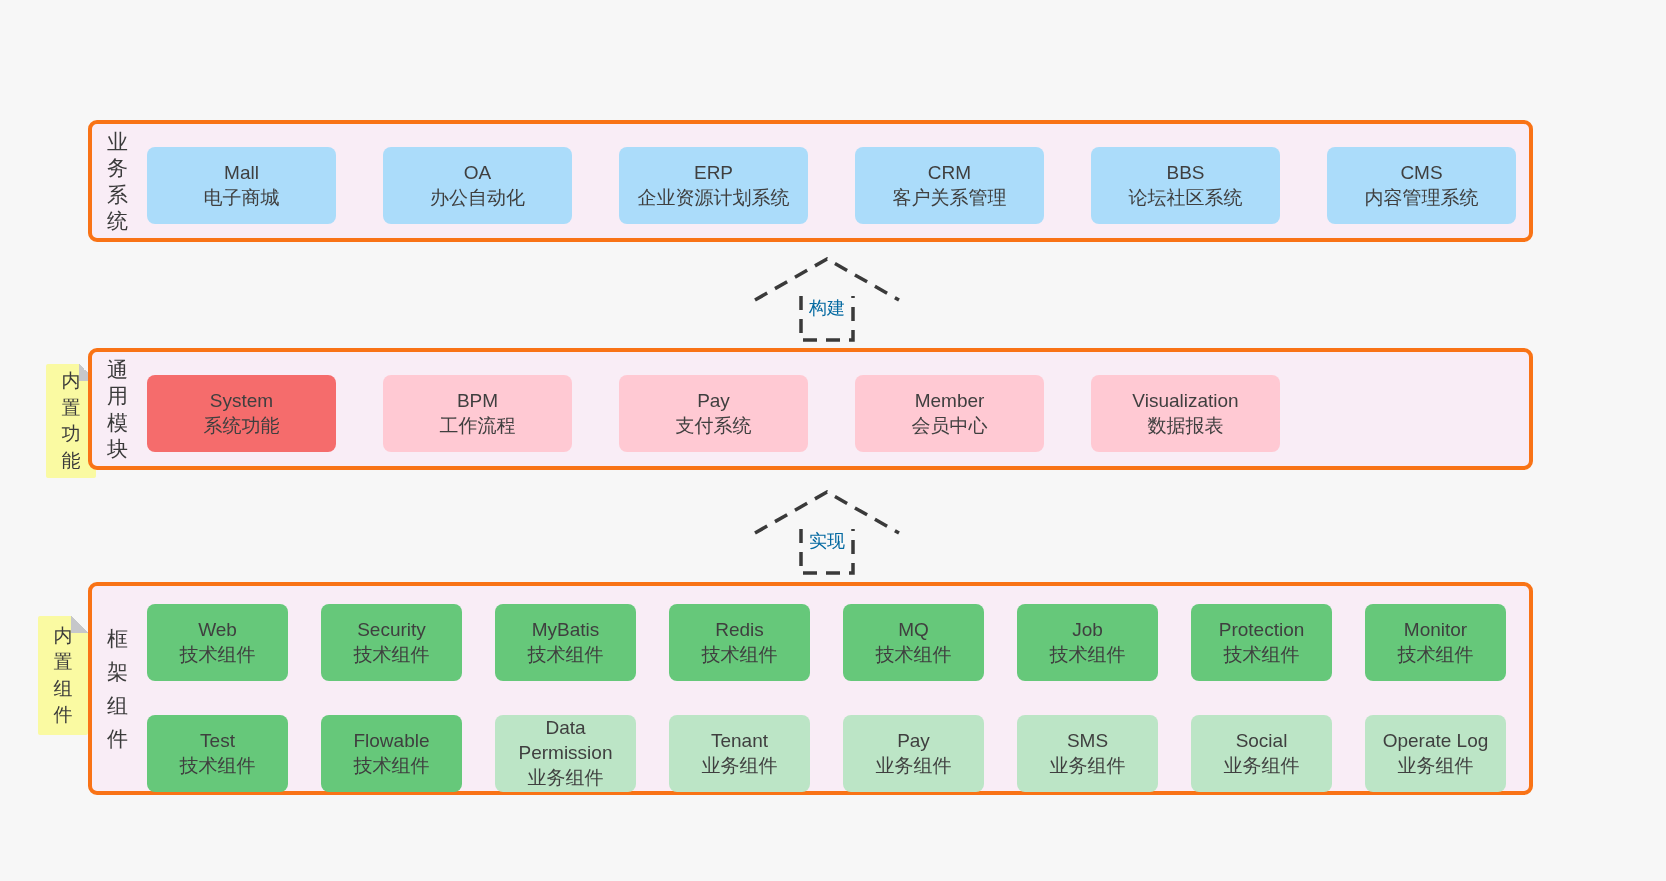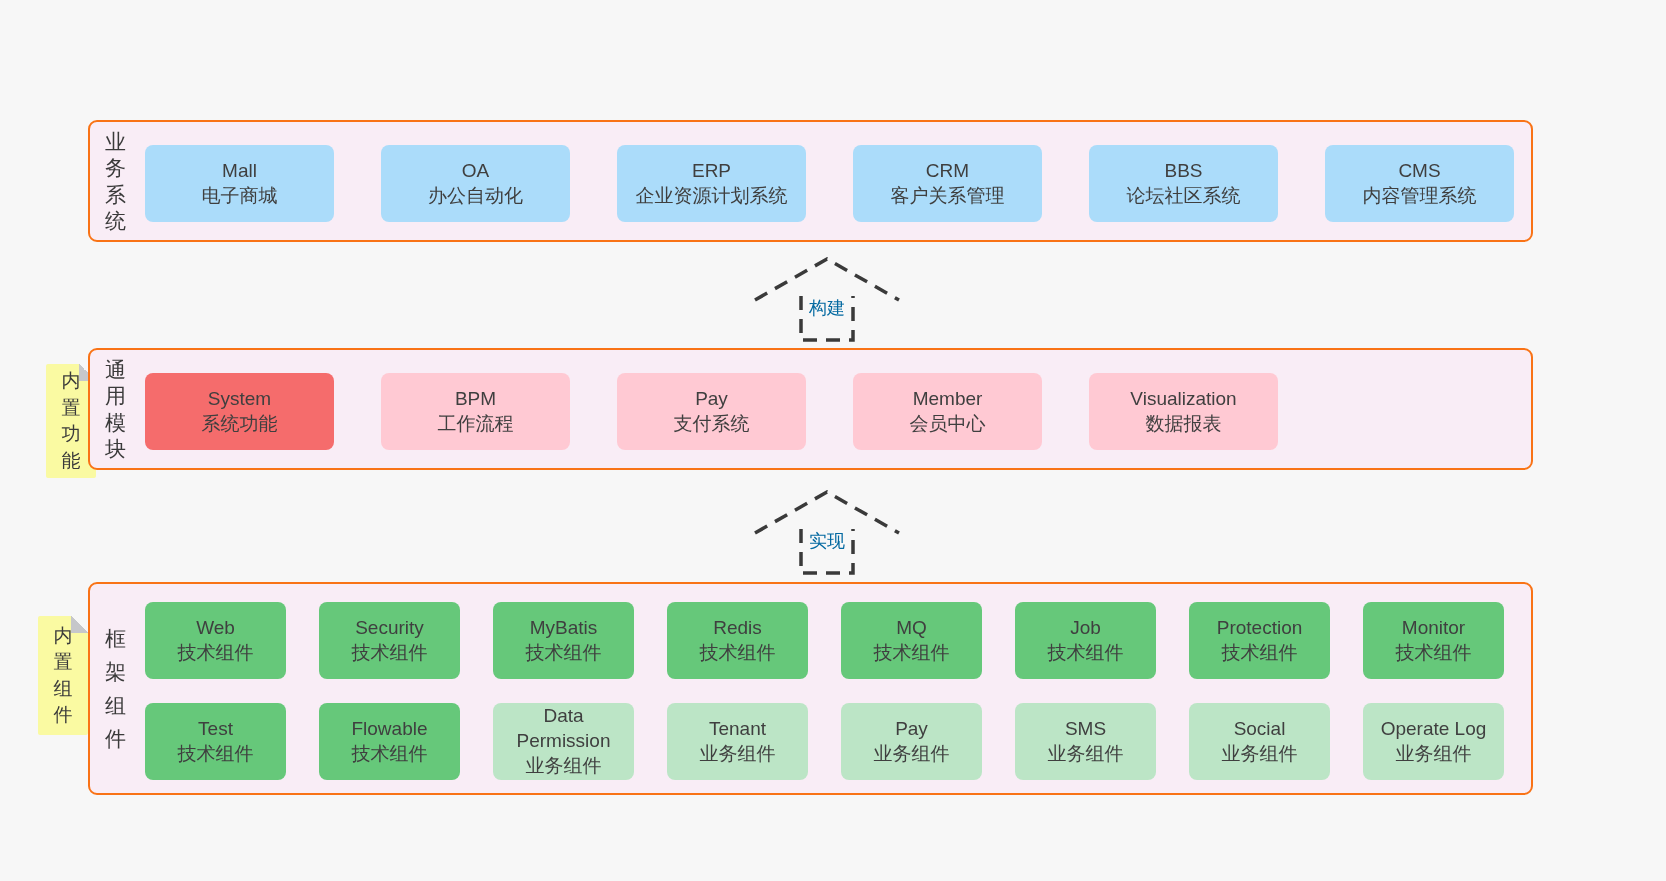--- a/index.html
+++ b/index.html
@@ -2,38 +2,38 @@
 <html><head>
 <meta charset="utf-8">
 <style>
   html, body { margin: 0; padding: 0; background: #f7f7f7; }
   body { font-family: "Liberation Sans", sans-serif; color: #3f3f3f; }
   .page { position: relative; width: 1666px; height: 881px; background: #f7f7f7; overflow: hidden; }
 
   
   .layer {
     position: absolute; left: 88px; width: 1445px;
-    background: #f9edf6; border: 2px solid #f97316; border-radius: 9px;
+    background: #f9edf6; border: 4px solid #f97316; border-radius: 9px;
     box-sizing: border-box;
   }
   .layer-1 { top: 120px; height: 122px; }
   .layer-2 { top: 348px; height: 122px; }
   .layer-3 { top: 582px; height: 213px; }
 
   .layer-label {
     position: absolute; left: 12px; top: 50%; transform: translateY(-50%);
     width: 27px; font-size: 21px; line-height: 1.25; text-align: center;
     word-break: break-all; color: #3a3a3a; white-space: normal;
   }
   .layer-3 .layer-label { line-height: 1.6; }
 
   
   .boxes { position: absolute; left: 55px; display: flex; }
   .layer-1 .boxes, .layer-2 .boxes { top: 23px; gap: 47px; }
-  .layer-3 .boxes { top: 18px; flex-direction: column; gap: 24px; }
+  .layer-3 .boxes { top: 18px; flex-direction: column; gap: 34px; }
   .row { display: flex; gap: 33px; }
 
   .box {
     box-sizing: border-box; display: flex; flex-direction: column;
     align-items: center; justify-content: center;
     border-radius: 8px; text-align: center;
     font-size: 19px; line-height: 1.3; padding: 2px 16px;
   }
   .box-lg { width: 189px; height: 77px; }
   .box-sm { width: 141px; height: 77px; }

